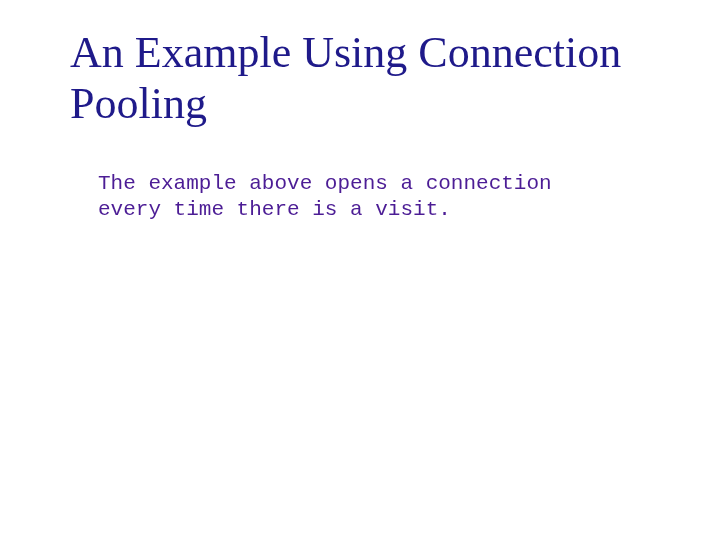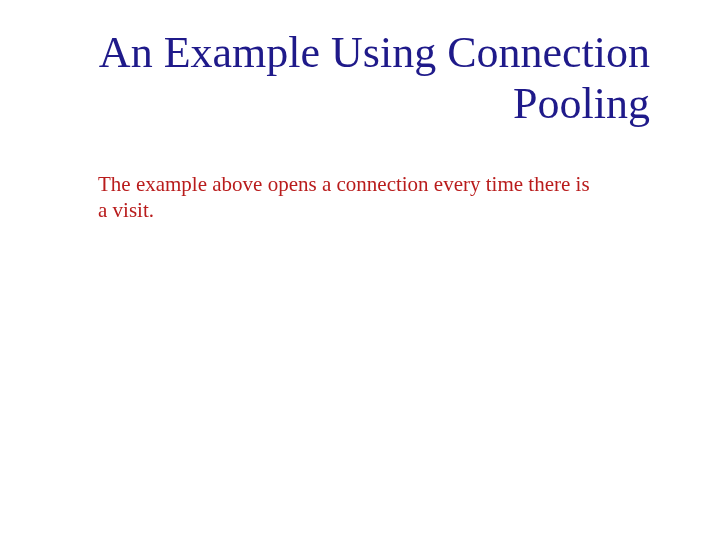--- a/index.html
+++ b/index.html
@@ -16,31 +16,32 @@
     }
     .slide {
       width: 100%;
       height: 100%;
       padding: 28px 60px 40px 60px;
     }
     .title {
       color: #1f1a8a;
       font-size: 44px;
       font-weight: 400;
-      text-align: right;
+      text-align: left;
       line-height: 1.15;
       margin-bottom: 42px;
       padding: 0 10px;
     }
     .body-text {
-      color: #b91c1c;
+      color: #4c1d95;
       font-size: 21px;
       line-height: 1.25;
       padding-left: 38px;
       padding-right: 60px;
+      font-family: Liberation Mono, monospace;
     }
     .para {
       margin-bottom: 26px;
     }
   </style>
 </head>
 <body>
 
 <div class="slide">
   <h1 class="title">An Example Using Connection Pooling</h1>

